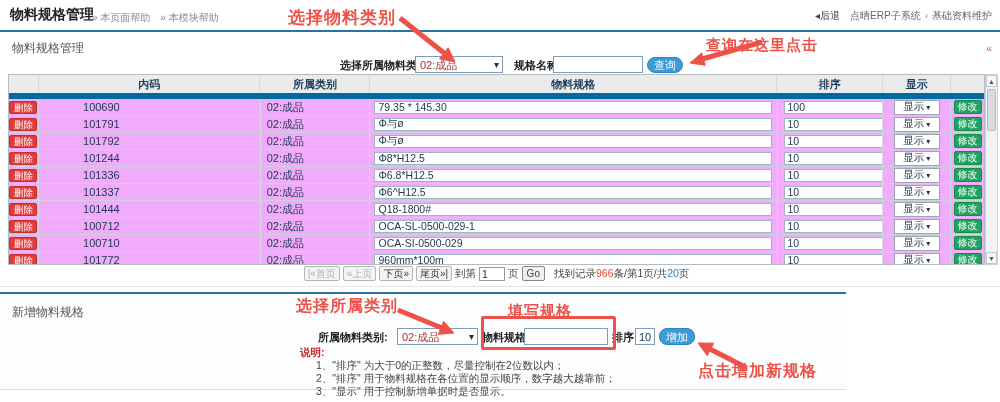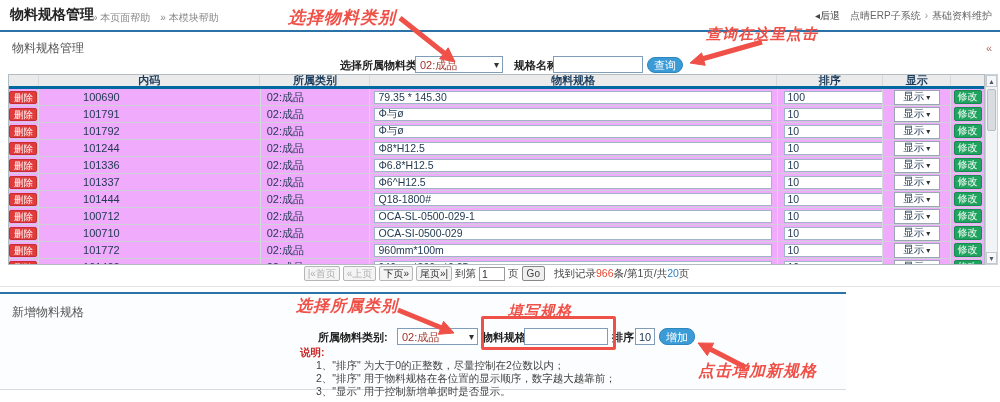--- a/index.html
+++ b/index.html
@@ -21,21 +21,21 @@
   .collapse-ic { position:absolute; right:8px; top:10px; font-size:11px; color:#b06a6a; cursor:pointer; }
   .flabel { position:absolute; font-size:11px; font-weight:bold; color:#222; }
   .fake-select { position:absolute; height:17px; border:1px solid #7f9db9; background:#fff; font-size:11px; color:#a0342b; padding:1px 14px 0 4px; cursor:pointer; }
   .fake-select .chev { position:absolute; right:3px; top:2px; color:#333; font-size:10px; }
   .txt-input { position:absolute; height:17px; border:1px solid #7f9db9; background:#fff; font-size:11px; color:#223a52; padding:0 3px; }
   .btn-blue { position:absolute; height:16px; background:#3b9bd6; color:#fff; border:1px solid #2f86bd; border-radius:8px; font-size:11px; line-height:14px; padding:0 6px; cursor:pointer; }
 
   
   .tbl { position:absolute; left:8px; top:42px; width:977px; height:191px; border:1px solid #b3bcc3; overflow:hidden; background:#fff; }
   .tr { display:flex; height:17px; border-bottom:1px solid #ccd2d7; background:#f0abfc; }
-  .tr.head { height:14px; background:#ebebeb; border-bottom:3px solid #0369a1; }
+  .tr.head { height:24px; background:#ebebeb; border-bottom:6px solid #0369a1; }
   .td { border-right:1px solid #d5dade; height:100%; display:flex; align-items:center; overflow:hidden; font-size:11px; color:#223a52; }
   .td:last-child { border-right:none; }
   .head .td { justify-content:center; font-weight:bold; color:#1d3d5c; font-size:11px; }
   .c-del { width:30px; justify-content:center; }
   .c-code { width:222px; justify-content:flex-end; padding-right:140px; }
   .head .c-code { padding-right:0; justify-content:center; }
   .c-cat { width:110px; padding-left:6px; }
   .head .c-cat { padding-left:0; }
   .c-spec { width:408px; }
   .c-sort { width:106px; }
@@ -66,21 +66,21 @@
   .pg-blue { color:#2d7fc1; }
 
   
   .section2 { position:absolute; left:0; top:292px; width:846px; height:98px; background:#fcfdfe; border-top:2px solid #2a72a8; border-bottom:1px solid #d7dde2; }
   .s2-title { position:absolute; left:12px; top:10px; font-size:12px; color:#555; }
   .notes { position:absolute; left:300px; top:53px; font-size:10.5px; color:#444; line-height:11px; }
   .notes .n-title { color:#cc2222; font-weight:bold; }
   .notes div { margin-top:2px; }
 
   
-  .anno { position:absolute; color:#ef5148; font-weight:bold; z-index:60; letter-spacing:1px;font-style:italic; }
+  .anno { position:absolute; color:#ef5148; font-weight:bold; z-index:60; letter-spacing:1px; }
   .anno-box { position:absolute; border:3px solid #ef5148; border-radius:2px; z-index:55; }
   .anno-svg { position:absolute; left:0; top:0; width:1000px; height:402px; z-index:58; pointer-events:none; }
 </style>
 </head>
 <body>
 
 <div class="top-header">
   <div class="page-title">物料规格管理</div>
   <div class="help-links">
     <span>» 本页面帮助</span><span>» 本模块帮助</span>
@@ -405,21 +405,21 @@
 
   <div class="notes">
     <span class="n-title">说明:</span>
     <div style="margin-left:16px">1、"排序" 为大于0的正整数，尽量控制在2位数以内；</div>
     <div style="margin-left:16px">2、"排序" 用于物料规格在各位置的显示顺序，数字越大越靠前；</div>
     <div style="margin-left:16px">3、"显示" 用于控制新增单据时是否显示。</div>
   </div>
 </div>
 
 <div class="anno" style="left:288px; top:6px; font-size:17px">选择物料类别</div>
-<div class="anno" style="left:706px; top:25px; font-size:15px">查询在这里点击</div>
+<div class="anno" style="left:706px; top:36px; font-size:15px">查询在这里点击</div>
 <div class="anno" style="left:296px; top:296px; font-size:16px">选择所属类别</div>
 <div class="anno" style="left:508px; top:302px; font-size:15px">填写规格</div>
 <div class="anno" style="left:698px; top:361px; font-size:16px">点击增加新规格</div>
 <div class="anno-box" style="left:481px; top:316px; width:135px; height:34px"></div>
 
 <svg class="anno-svg">
   <g stroke="#ef5148" stroke-width="5" fill="#ef5148">
     <line x1="400" y1="18" x2="444" y2="53"></line>
     <polygon points="455,62 439.6,58.8 448.2,47.8" stroke-width="1"></polygon>
     <line x1="762" y1="42" x2="702" y2="59"></line>

